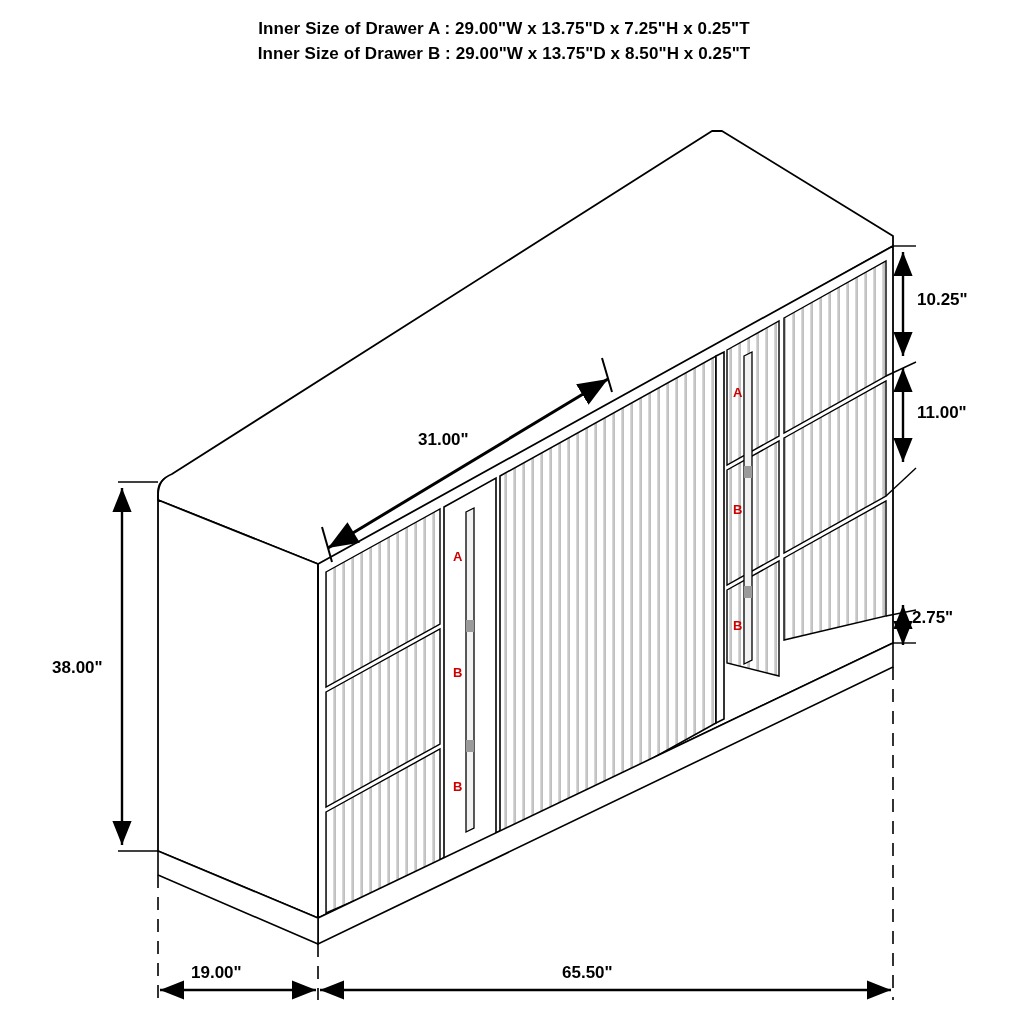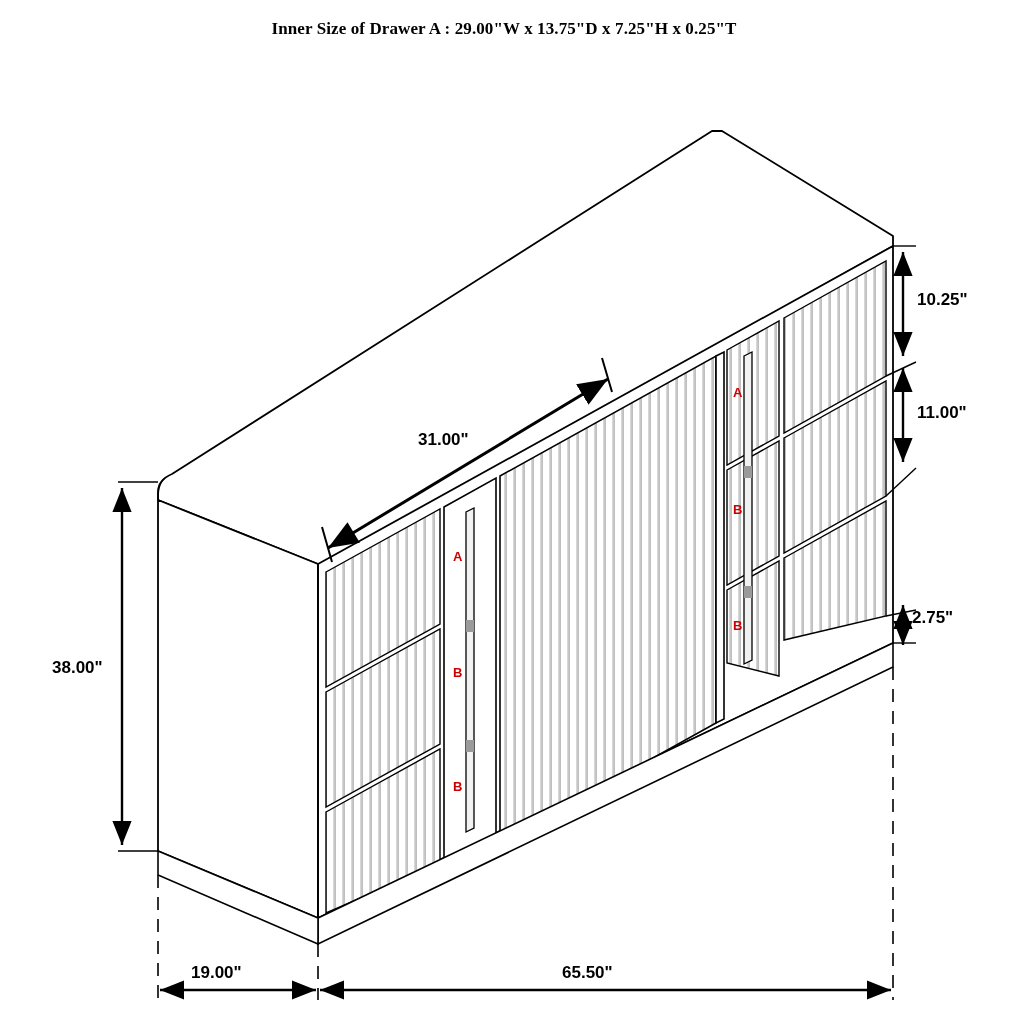--- a/index.html
+++ b/index.html
@@ -13,21 +13,20 @@
   }
   #stage{position:absolute;left:0;top:0;width:1024px;height:1024px;}
   .hdr{
     position:absolute;
     left:0;top:16px;width:1008px;
     text-align:center;
     font-size:17px;
     font-weight:bold;
     letter-spacing:0.1px;
     line-height:25px;
-    font-family:Liberation Serif, serif;
   }
   .hdr div{white-space:nowrap;}
   svg{position:absolute;left:0;top:0;width:1024px;height:1024px;}
   .lbl{
     position:absolute;
     font-size:17px;
     font-weight:bold;
     white-space:nowrap;
   }
   .dlbl{
@@ -38,20 +37,21 @@
     white-space:nowrap;
   }
 </style>
 </head>
 <body>
 
 <div id="stage">
 
   <div class="hdr">
     <div>Inner Size of Drawer A : 29.00"W x 13.75"D x 7.25"H x 0.25"T</div>
+    <div>Inner Size of Drawer B : 29.00"W x 13.75"D x 8.50"H x 0.25"T</div>
   </div>
 
   <svg viewBox="0 0 1024 1024">
     <defs>
       <marker id="arrEnd" markerWidth="12" markerHeight="12" refX="10" refY="4" orient="auto">
         <path d="M0,0 L10,4 L0,8 z" fill="#000"></path>
       </marker>
       <marker id="arrStart" markerWidth="12" markerHeight="12" refX="0" refY="4" orient="auto">
         <path d="M10,0 L0,4 L10,8 z" fill="#000"></path>
       </marker>

